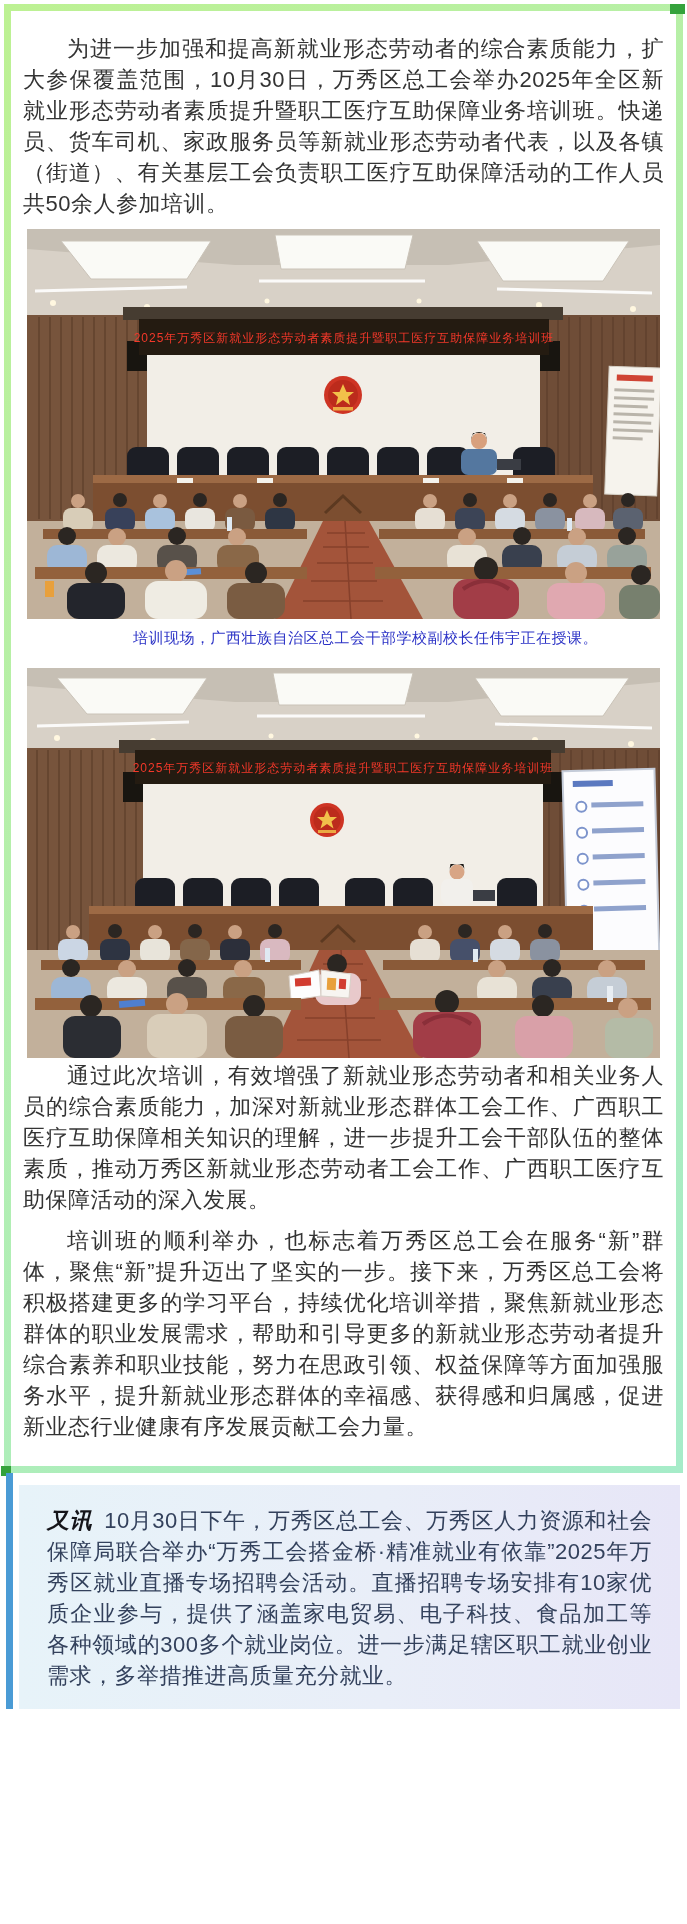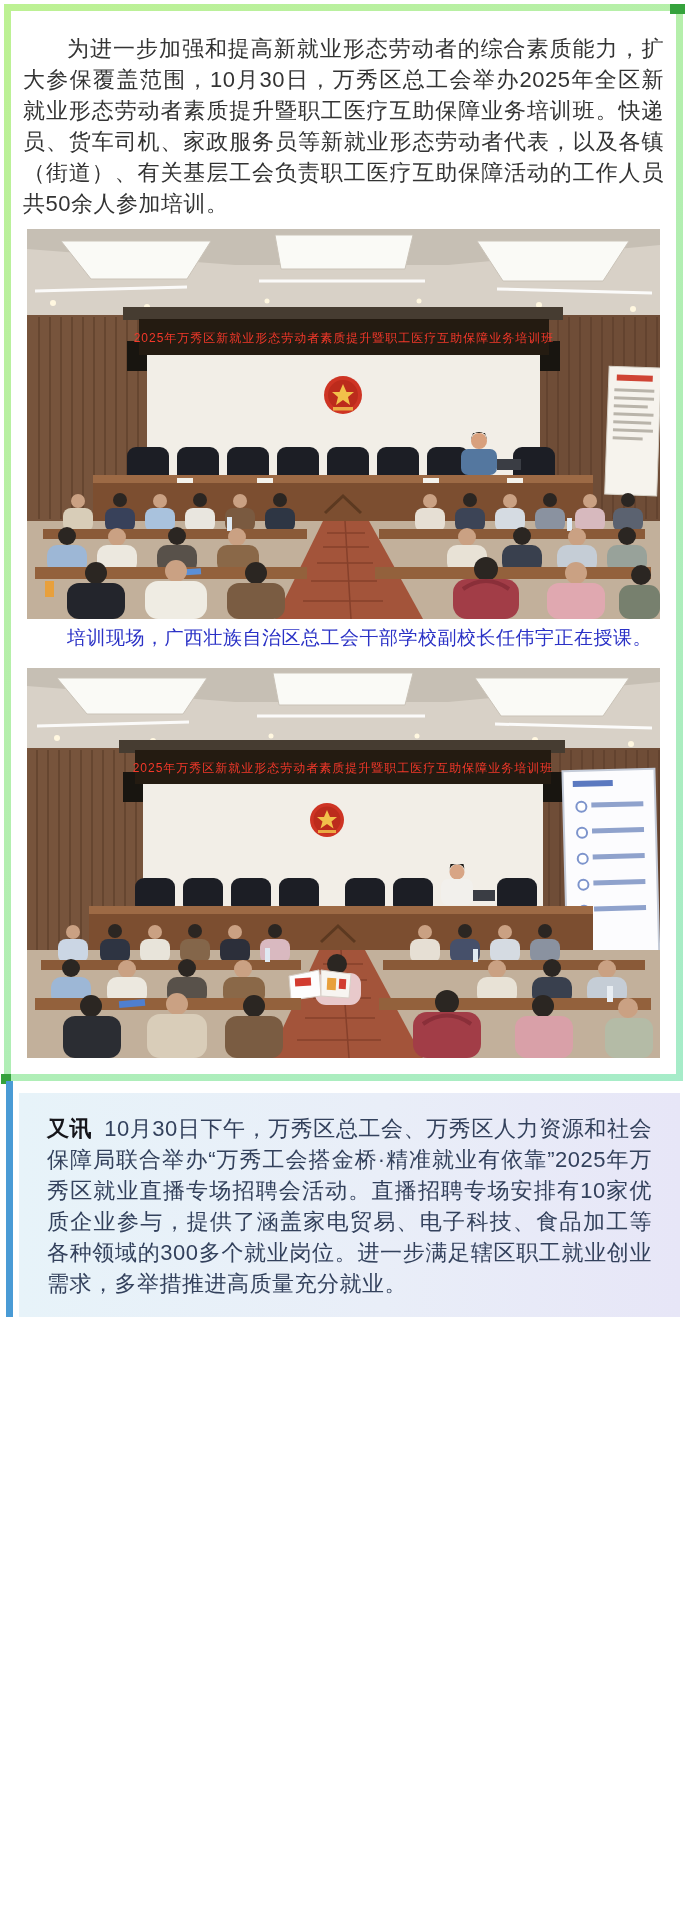--- a/index.html
+++ b/index.html
@@ -7,27 +7,27 @@
   .page{position:relative;width:687px;padding-top:4px;}
   
   .content-frame{position:relative;margin:0 4px;background:linear-gradient(135deg,#bdf193 0%,#b4efae 45%,#a6ecc9 100%);padding:7px;box-sizing:border-box;}
   .corner{position:absolute;background:#35a23c;}
   .corner-tr{top:0;right:-2px;width:15px;height:10px;}
   .corner-bl{bottom:-3px;left:-3px;width:10px;height:10px;}
   .content-inner{background:#ffffff;padding:22px 12px 14px;}
   .body-para{font-size:22px;line-height:31px;color:#333333;text-align:justify;text-indent:2em;margin:0 0 10px;letter-spacing:.5px;}
   figure.photo{margin:10px 0 2px;}
   figure.photo svg{display:block;margin:0 auto;}
-  .caption{font-size:19px;line-height:25px;color:#2b32c6;margin:6px 0 18px;padding-left:44px;letter-spacing:.5px;}
+  .caption{font-size:15px;line-height:25px;color:#2b32c6;margin:6px 0 18px;padding-left:44px;letter-spacing:.5px;text-align:center;}
   
   .brief-wrap{position:relative;margin:12px 0 0;}
   .brief-bar{position:absolute;left:6px;top:-12px;bottom:-8px;width:7px;background:#4a9bd5;}
   .brief-box{margin-left:19px;margin-right:7px;background:linear-gradient(90deg,#e7f3f9 0%,#e9eef8 55%,#e7e6f7 100%);padding:20px 28px 18px;}
   .brief-text{margin:0;font-size:22px;line-height:31px;color:#33415c;text-align:justify;letter-spacing:.5px;}
-  .brief-label{color:#15151a;font-weight:bold;margin-right:12px;}
+  .brief-label{color:#15151a;font-weight:bold;margin-right:12px;font-style:italic;}
 </style>
 </head>
 <body>
 
 <div class="page">
 
   <div class="content-frame">
     <span class="corner corner-tr"></span>
     <span class="corner corner-bl"></span>
 
@@ -359,20 +359,22 @@
               <rect x="386" y="344" width="68" height="46" rx="14" fill="#a23d47"></rect>
             <path d="M396 356q24-17 48 0" fill="none" stroke="#8a2f39" stroke-width="4"></path>
             <circle cx="516" cy="338" r="11" fill="#2b2622"></circle>
               <rect x="488" y="348" width="58" height="42" rx="12" fill="#d9a0a8"></rect>
             <circle cx="601" cy="340" r="10" fill="#caa183"></circle>
               <rect x="578" y="350" width="48" height="40" rx="11" fill="#b4bba6"></rect>
           </g>
         </svg>
       </figure>
 
+      <p class="body-para">通过此次培训，有效增强了新就业形态劳动者和相关业务人员的综合素质能力，加深对新就业形态群体工会工作、广西职工医疗互助保障相关知识的理解，进一步提升工会干部队伍的整体素质，推动万秀区新就业形态劳动者工会工作、广西职工医疗互助保障活动的深入发展。</p>
+      <p class="body-para">培训班的顺利举办，也标志着万秀区总工会在服务“新”群体，聚焦“新”提升迈出了坚实的一步。接下来，万秀区总工会将积极搭建更多的学习平台，持续优化培训举措，聚焦新就业形态群体的职业发展需求，帮助和引导更多的新就业形态劳动者提升综合素养和职业技能，努力在思政引领、权益保障等方面加强服务水平，提升新就业形态群体的幸福感、获得感和归属感，促进新业态行业健康有序发展贡献工会力量。</p>
 
     </div>
   </div>
 
   <div class="brief-wrap">
     <span class="brief-bar"></span>
     <div class="brief-box">
       <p class="brief-text"><b class="brief-label">又讯</b><span>10月30日下午，万秀区总工会、万秀区人力资源和社会保障局联合举办“万秀工会搭金桥·精准就业有依靠”2025年万秀区就业直播专场招聘会活动。直播招聘专场安排有10家优质企业参与，提供了涵盖家电贸易、电子科技、食品加工等各种领域的300多个就业岗位。进一步满足辖区职工就业创业需求，多举措推进高质量充分就业。</span></p>
     </div>
   </div>

